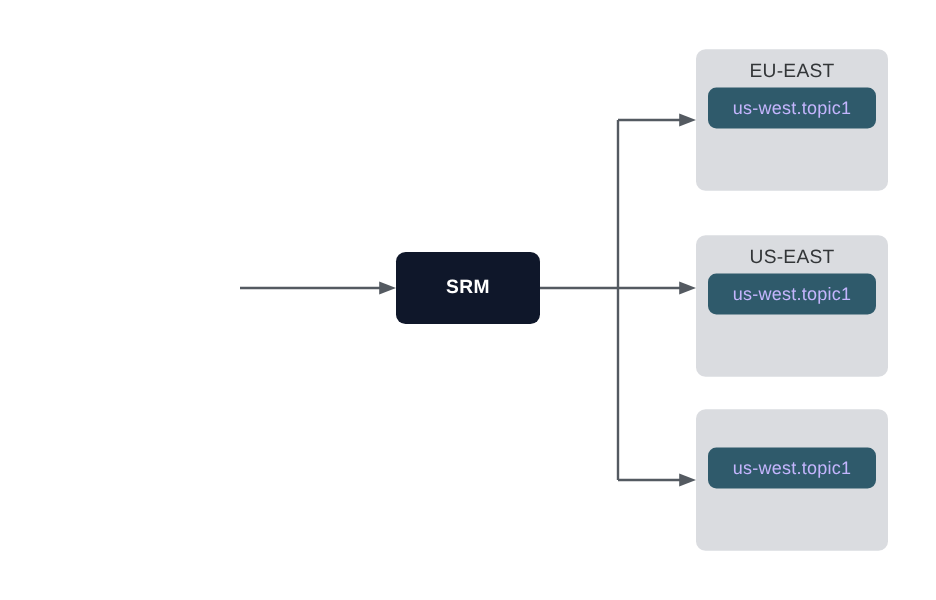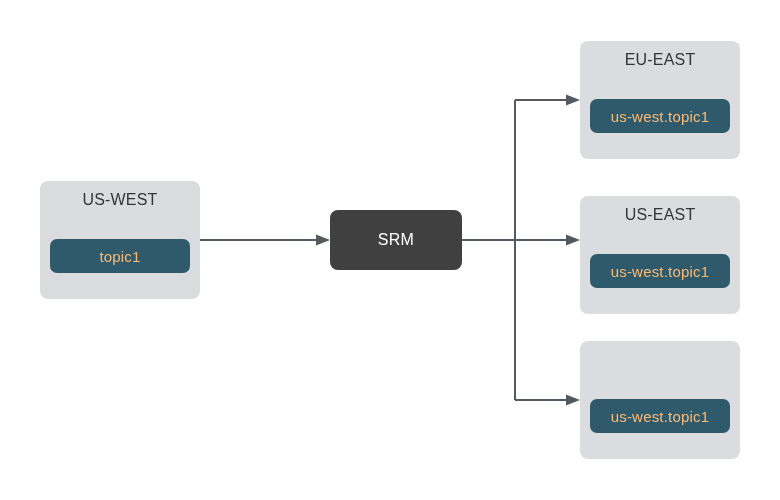--- a/index.html
+++ b/index.html
@@ -35,44 +35,44 @@
     text-align: center;
     font-size: 16px;
     font-weight: 500;
     line-height: 20px;
     color: #333638;
     letter-spacing: 0.2px;
   }
   .topic-pill {
     position: absolute;
     left: 10px;
-    top: 58px;
+    top: 32px;
     width: 140px;
     height: 34px;
     background: #2f5a6b;
     border-radius: 7px;
-    color: #fdba74;
+    color: #c4b5fd;
     font-size: 15px;
     font-weight: 400;
     display: flex;
     align-items: center;
     justify-content: center;
     letter-spacing: 0.2px;
   }
   .srm-node {
     position: absolute;
     left: 330px;
     top: 210px;
-    width: 132px;
+    width: 120px;
     height: 60px;
-    background: #404040;
+    background: #0f172a;
     border-radius: 8px;
     color: #ffffff;
     font-size: 16px;
-    font-weight: 400;
+    font-weight: 700;
     display: flex;
     align-items: center;
     justify-content: center;
     letter-spacing: 0.3px;
   }
   
   .pos-us-west { left: 40px;  top: 181px; }
   .pos-eu-east { left: 580px; top: 41px;  }
   .pos-us-east { left: 580px; top: 181px; margin-top: 15px; }
   .pos-eu-west { left: 580px; top: 341px; }
@@ -91,24 +91,20 @@
       <line x1="515" y1="400" x2="568" y2="400"></line>
     </g>
     <g fill="#545a61" stroke="none">
       <polygon points="330,240 316,234.5 316,245.5"></polygon>
       <polygon points="580,100 566,94.5 566,105.5"></polygon>
       <polygon points="580,240 566,234.5 566,245.5"></polygon>
       <polygon points="580,400 566,394.5 566,405.5"></polygon>
     </g>
   </svg>
 
-  <div class="cluster pos-us-west">
-    <div class="cluster-title">US-WEST</div>
-    <div class="topic-pill">topic1</div>
-  </div>
 
   <div class="srm-node">SRM</div>
 
   <div class="cluster pos-eu-east">
     <div class="cluster-title">EU-EAST</div>
     <div class="topic-pill">us-west.topic1</div>
   </div>
 
   <div class="cluster pos-us-east">
     <div class="cluster-title">US-EAST</div>

